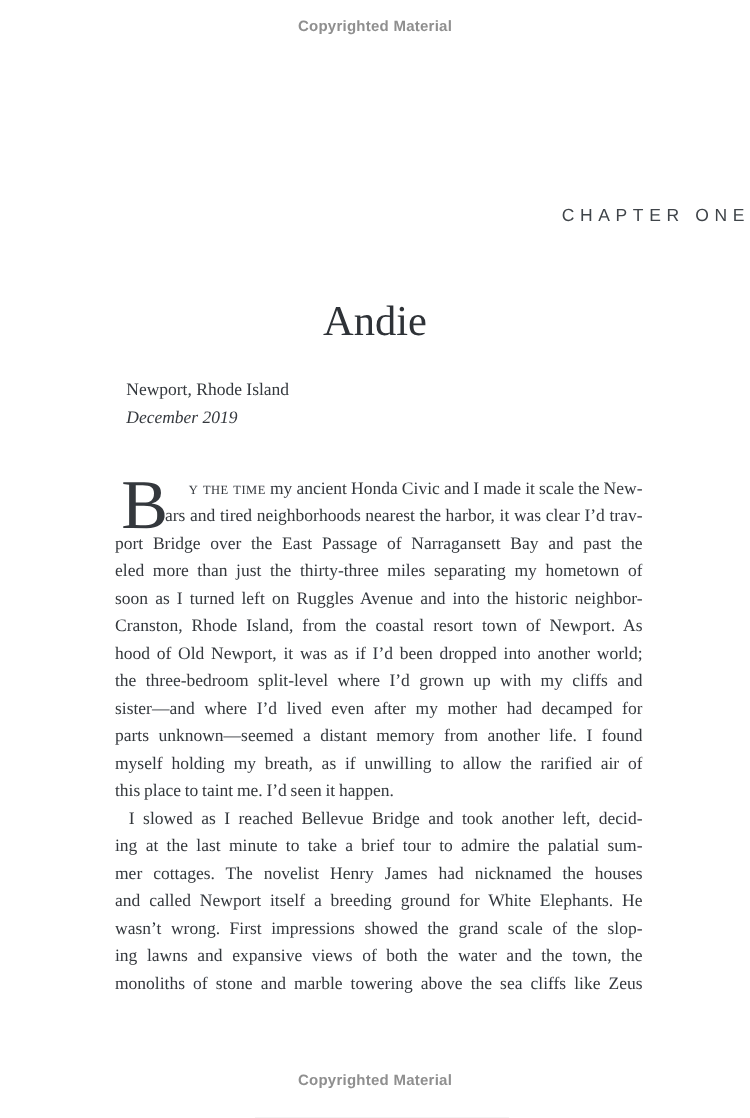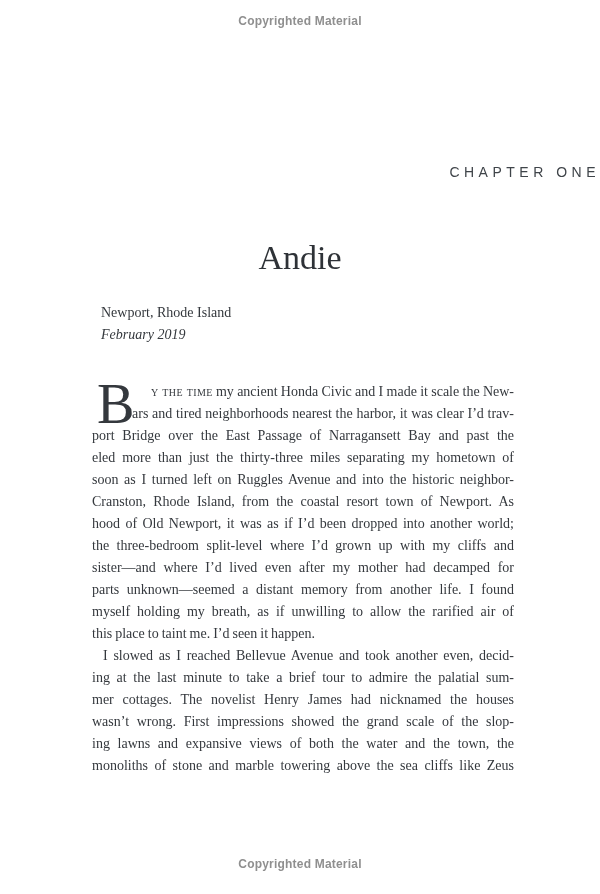--- a/index.html
+++ b/index.html
@@ -78,21 +78,21 @@
 <div class="page">
 
   <div class="notice notice-top">Copyrighted Material</div>
 
   <div class="kicker">CHAPTER ONE</div>
 
   <div class="title">Andie</div>
 
   <div class="dateline">
     <div class="location">Newport, Rhode Island</div>
-    <div class="date">February 2019</div>
+    <div class="date">December 2019</div>
   </div>
 
   <div class="body-block">
 
     <div class="p1">
       <span class="dropcap">B</span>
       <div class="jline"><span class="sc">y the time</span><span> my ancient Honda Civic and I made it scale the New-</span></div>
       <div>
           <div class="jline">bars and tired neighborhoods nearest the harbor, it was clear I’d trav-</div>
           <div class="jline">port Bridge over the East Passage of Narragansett Bay and past the</div>
@@ -102,23 +102,24 @@
           <div class="jline">hood of Old Newport, it was as if I’d been dropped into another world;</div>
           <div class="jline">the three-bedroom split-level where I’d grown up with my cliffs and</div>
           <div class="jline">sister—and where I’d lived even after my mother had decamped for</div>
           <div class="jline">parts unknown—seemed a distant memory from another life. I found</div>
           <div class="jline">myself holding my breath, as if unwilling to allow the rarified air of</div>
         </div>
       <div class="jline last">this place to taint me. I’d seen it happen.</div>
     </div>
 
     <div class="p2">
-        <div class="jline">I slowed as I reached Bellevue Avenue and took another even, decid-</div>
+        <div class="jline">I slowed as I reached Bellevue Bridge and took another left, decid-</div>
         <div class="jline">ing at the last minute to take a brief tour to admire the palatial sum-</div>
         <div class="jline">mer cottages. The novelist Henry James had nicknamed the houses</div>
+        <div class="jline">and called Newport itself a breeding ground for White Elephants. He</div>
         <div class="jline">wasn’t wrong. First impressions showed the grand scale of the slop-</div>
         <div class="jline">ing lawns and expansive views of both the water and the town, the</div>
         <div class="jline">monoliths of stone and marble towering above the sea cliffs like Zeus</div>
       </div>
 
   </div>
 
   <div class="notice notice-bottom">Copyrighted Material</div>
 
 </div>

